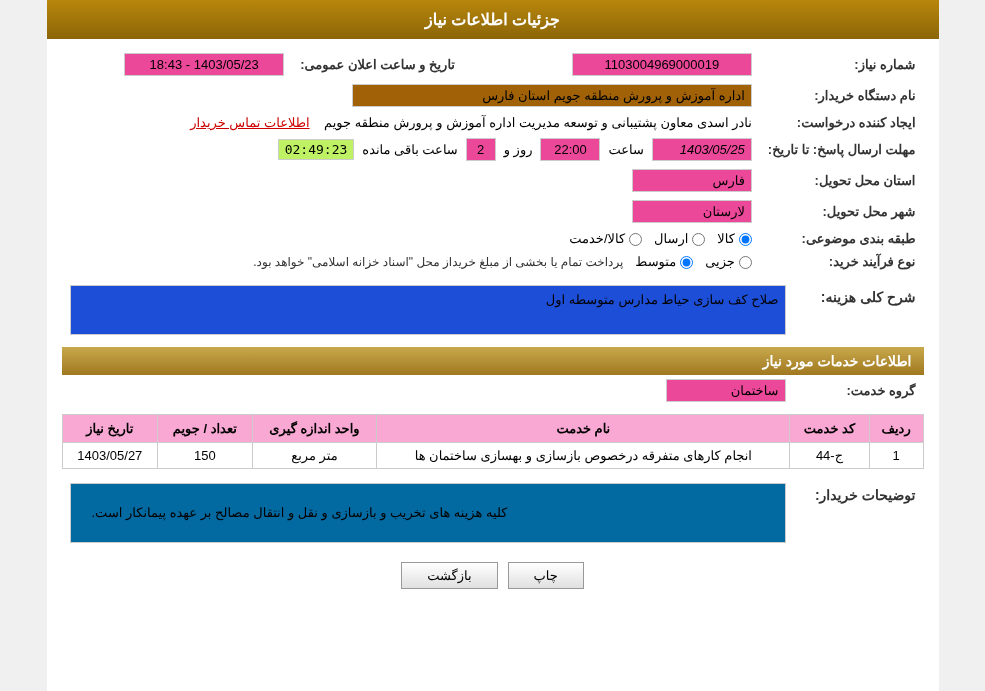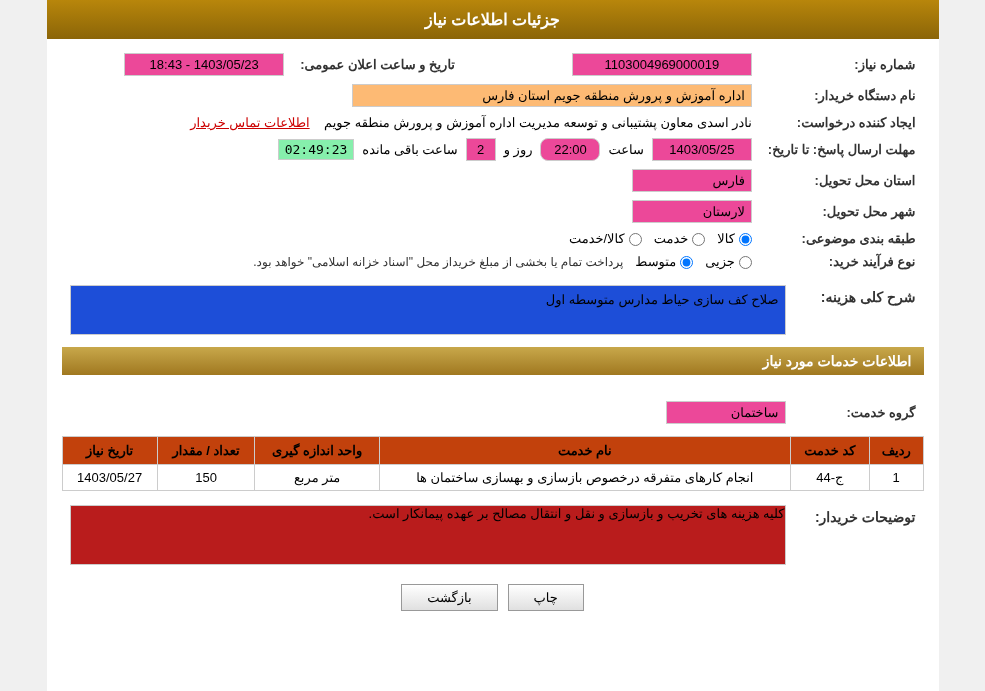--- a/index.html
+++ b/index.html
@@ -25,21 +25,21 @@
     }
     .content {
       padding: 10px 15px;
     }
     .section-title {
       background: linear-gradient(to bottom, #c8a84b, #a07820);
       color: #fff;
       padding: 6px 12px;
       font-weight: bold;
       font-size: 14px;
-      margin-bottom: 22px;
+      margin-bottom: 0;
     }
     .info-table {
       width: 100%;
       border-collapse: collapse;
       margin-bottom: 8px;
     }
     .info-table td {
       padding: 4px 8px;
       vertical-align: middle;
     }
@@ -55,21 +55,21 @@
     }
     .input-box {
       border: 1px solid #ccc;
       padding: 3px 6px;
       background: #ec4899;
       display: inline-block;
     }
     .input-box-medium {
       border: 1px solid #ccc;
       padding: 3px 6px;
-      background: #fdba74;
+      background: #a16207;
       display: inline-block;
       min-width: 200px;
     }
     .link-text {
       color: #c00;
       text-decoration: underline;
       cursor: pointer;
     }
     .radio-group {
       display: flex;
@@ -84,60 +84,60 @@
     }
     .timer-section {
       display: flex;
       align-items: center;
       gap: 8px;
       direction: rtl;
     }
     .timer-box {
       border: 1px solid #ccc;
       padding: 2px 6px;
-      background: #86efac;
+      background: #bef264;
       font-family: monospace;
       min-width: 70px;
       text-align: center;
     }
     .desc-box {
       border: 1px solid #ccc;
       padding: 6px;
       background: #1d4ed8;
       min-height: 50px;
       width: 100%;
       text-align: right;
     }
     .services-table {
       width: 100%;
       border-collapse: collapse;
       margin-top: 8px;
     }
     .services-table th {
-      background: #c2410c;
+      background: #f9a8d4;
       border: 1px solid #ccc;
       padding: 6px 8px;
       text-align: center;
       font-weight: bold;
     }
     .services-table td {
       border: 1px solid #ccc;
       padding: 5px 8px;
       text-align: center;
     }
     .services-table tr:nth-child(even) td {
       background: #f9f9f9;
     }
     .buyer-notes {
       border: 1px solid #ccc;
-      background: #b91c1c;
+      background: #0369a1;
       min-height: 60px;
-      padding: 0;
+      padding: 21px;
       width: 100%;
-      text-align: right;
+      text-align: left;
     }
     .buttons-row {
       display: flex;
       justify-content: center;
       gap: 10px;
       margin-top: 15px;
       margin-bottom: 15px;
     }
     .btn {
       padding: 5px 25px;
@@ -194,23 +194,23 @@
           <span>نادر اسدی معاون پشتیبانی و توسعه مدیریت اداره آموزش و پرورش منطقه جویم</span>
           &nbsp;&nbsp;
           <span class="link-text">اطلاعات تماس خریدار</span>
         </td>
       </tr>
 
       <tr>
         <td class="label-cell">مهلت ارسال پاسخ: تا تاریخ:</td>
         <td colspan="4" class="value-cell">
           <div class="timer-section">
-            <span class="input-box" style="min-width:100px; text-align:center;">1403/05/25</span>
+            <span class="input-box" style="min-width:100px; text-align:right;font-style:italic;">1403/05/25</span>
             <span>ساعت</span>
-            <span class="input-box" style="min-width:60px; text-align:center;border-radius:8px;">22:00</span>
+            <span class="input-box" style="min-width:60px; text-align:center;">22:00</span>
             <span>روز و</span>
             <span class="input-box" style="min-width:30px; text-align:center;">2</span>
             <span>ساعت باقی مانده</span>
             <span class="timer-box">02:49:23</span>
           </div>
         </td>
       </tr>
 
       <tr>
         <td class="label-cell">استان محل تحویل:</td>
@@ -229,21 +229,21 @@
       <tr>
         <td class="label-cell">طبقه بندی موضوعی:</td>
         <td colspan="4" class="value-cell">
           <div class="radio-group">
             <div class="radio-item">
               <input type="radio" name="category" checked="" style="">
               <span>کالا</span>
             </div>
             <div class="radio-item">
               <input type="radio" name="category" style="">
-              <span>خدمت</span>
+              <span>ارسال</span>
             </div>
             <div class="radio-item">
               <input type="radio" name="category" style="">
               <span>کالا/خدمت</span>
             </div>
           </div>
         </td>
       </tr>
 
       <tr>
@@ -291,21 +291,21 @@
     </tbody>
       </table>
 
     <table class="services-table">
       <thead>
         <tr>
           <th>ردیف</th>
           <th>کد خدمت</th>
           <th>نام خدمت</th>
           <th>واحد اندازه گیری</th>
-          <th>تعداد / مقدار</th>
+          <th>تعداد / جویم</th>
           <th>تاریخ نیاز</th>
         </tr>
       </thead>
       <tbody id="services-tbody">
       <tr>
             <td>1</td>
             <td>ج-44</td>
             <td>انجام کارهای متفرقه درخصوص بازسازی و بهسازی ساختمان ها</td>
             <td>متر مربع</td>
             <td>150</td>

